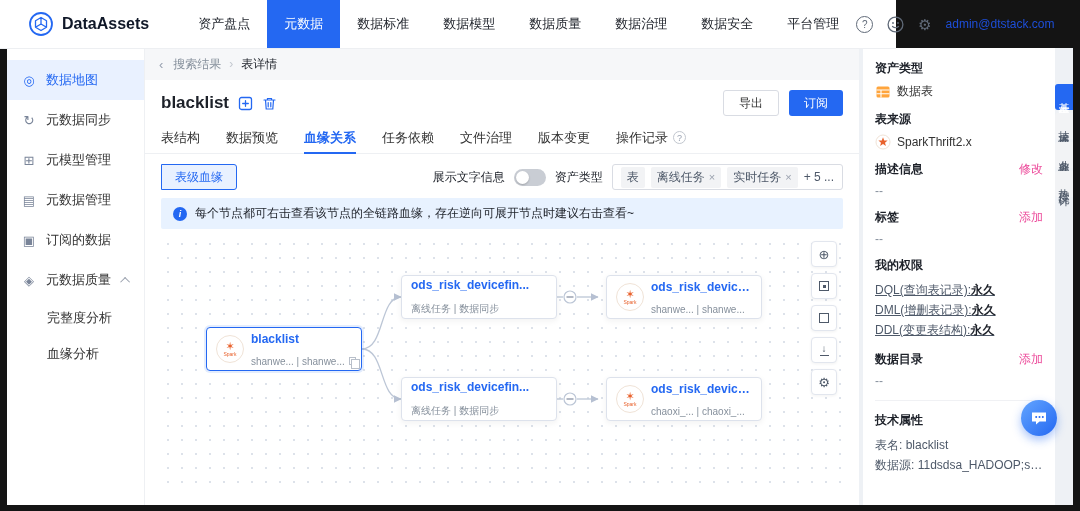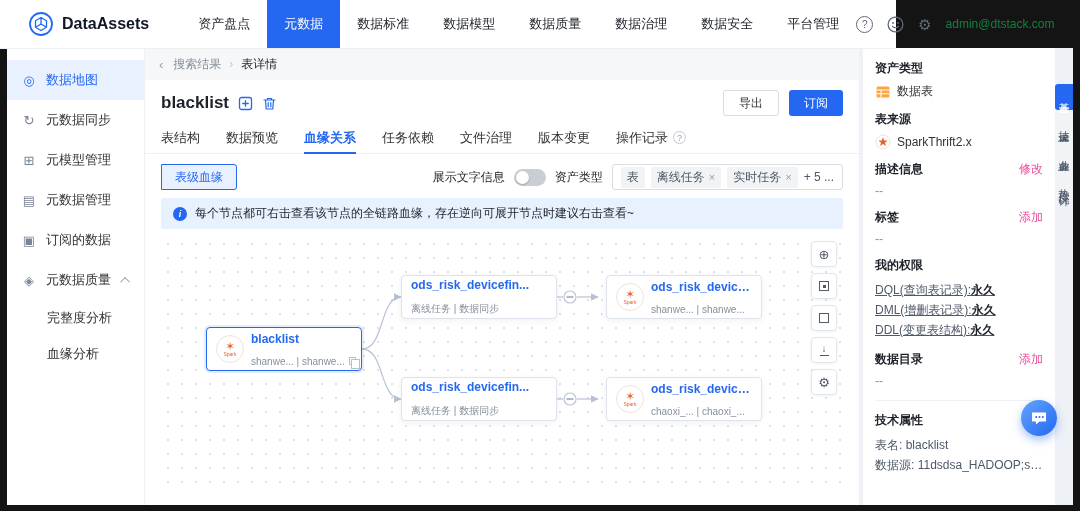--- a/index.html
+++ b/index.html
@@ -16,21 +16,21 @@
   .brand-name { font-size:16px; font-weight:700; color:#101828; }
   .nav-divider { width:1px; height:18px; background:#e5e6eb; margin:0 16px; }
   .nav-items { display:flex; height:48px; align-items:center; }
   .nav-item { height:48px; display:flex; align-items:center; padding:0 17px; font-size:13px;
     color:#1d2129; cursor:pointer; font-weight:500; white-space:nowrap; }
   .nav-item.active { background:#2468f2; color:#fff; }
   .nav-right { margin-left:auto; display:flex; align-items:center; gap:14px; }
   .circle-ic { width:17px; height:17px; border:1.3px solid #606a78; border-radius:50%;
     display:flex; align-items:center; justify-content:center; font-size:10px; color:#606a78; cursor:pointer; }
   .gear-ic { font-size:15px; color:#606a78; cursor:pointer; line-height:1; }
-  .user-email { font-size:12px; color:#15803d; cursor:pointer; }
+  .user-email { font-size:12px; color:#1d4ed8; cursor:pointer; }
 
   
   .workspace { position:absolute; top:48px; left:7px; right:7px; bottom:6px; background:#eef1f5;
     display:flex; overflow:hidden; }
 
   
   .sidebar { width:138px; background:#fff; border-right:1px solid #eef0f3; padding-top:12px; flex:none; }
   .side-item { height:40px; display:flex; align-items:center; gap:9px; padding:0 14px;
     font-size:13px; color:#333; cursor:pointer; }
   .side-item .ic { width:16px; text-align:center; font-size:13px; color:#7a8599; flex:none; }

